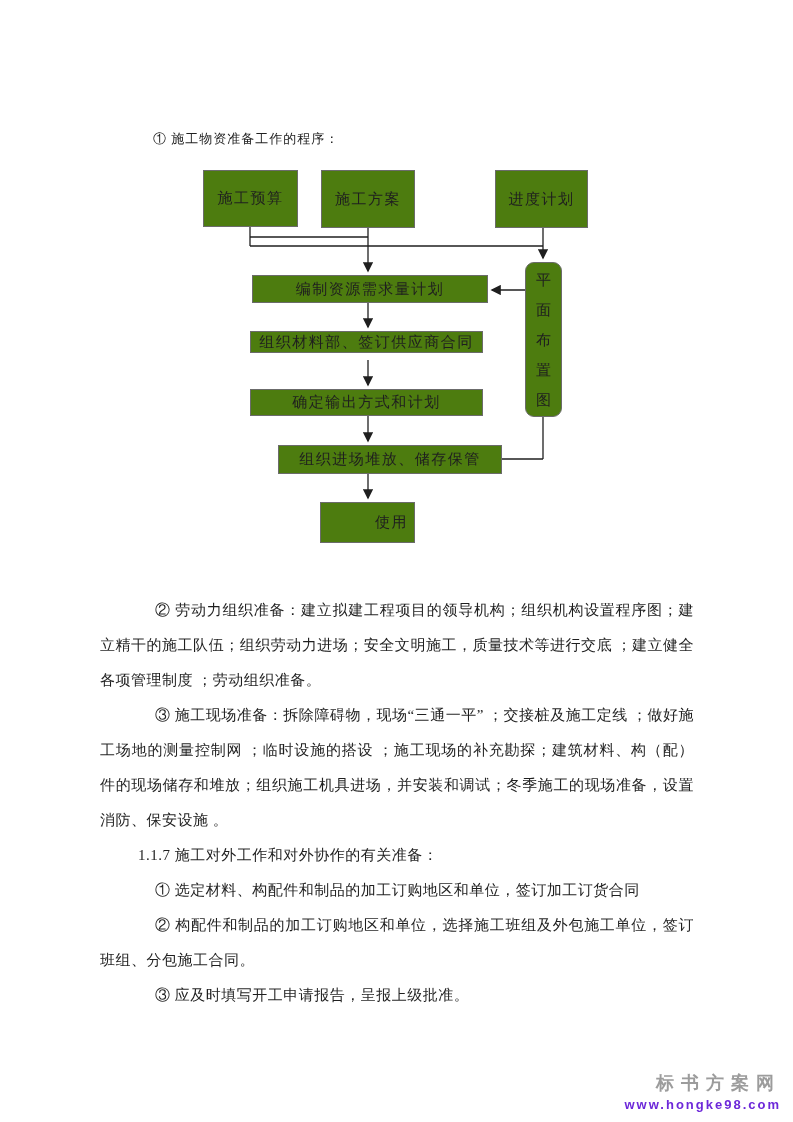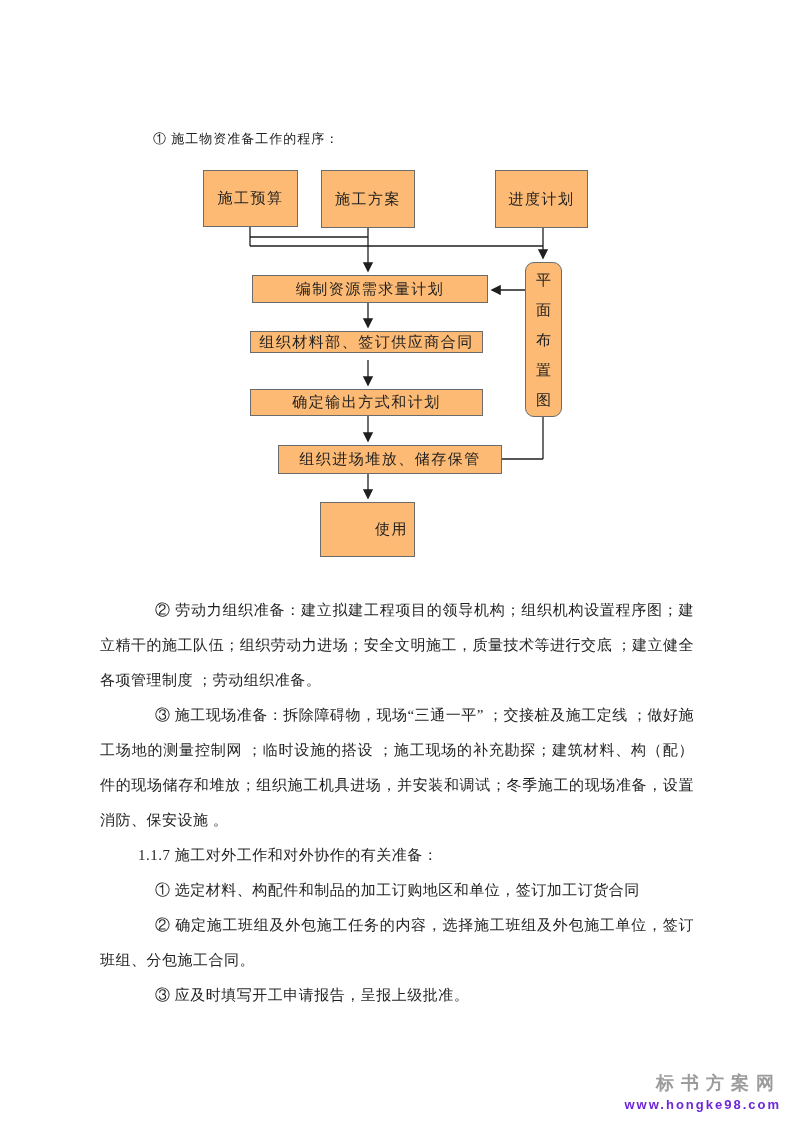--- a/index.html
+++ b/index.html
@@ -1,21 +1,21 @@
 <!DOCTYPE html>
 <html><head>
 <meta charset="utf-8">
 <style>
   html,body{margin:0;padding:0;background:#ffffff;}
   .page{position:relative;width:793px;height:1122px;background:#ffffff;overflow:hidden;
         color:#1f1f1f;font-family:"Liberation Serif","DejaVu Serif",serif;}
   .heading{position:absolute;left:153px;top:130px;font-size:13px;letter-spacing:1px;white-space:nowrap;}
   .chart{position:absolute;left:0;top:0;width:793px;height:580px;}
   .connectors{position:absolute;left:0;top:0;width:793px;height:580px;}
-  .node{position:absolute;background:#fdba74;border:1.5px solid #6b6b6b;box-sizing:border-box;
+  .node{position:absolute;background:#4d7c0f;border:1.5px solid #6b6b6b;box-sizing:border-box;
         display:flex;align-items:center;justify-content:center;font-size:15px;letter-spacing:1.5px;
         text-align:center;}
   .vtext{width:16px;margin:0 auto;word-break:break-all;line-height:30px;text-align:center;letter-spacing:0;}
   .textblock{position:absolute;left:100px;top:593px;width:594px;font-size:15px;line-height:35px;
              letter-spacing:0.5px;text-align:justify;}
   .textblock p{margin:0;padding:0;}
   .indent-lg{text-indent:55px;}
   .indent-sm{text-indent:38px;}
   .watermark{position:absolute;right:12px;bottom:8px;text-align:right;
              font-family:"Liberation Sans","DejaVu Sans",sans-serif;color:#9c9c9c;}
@@ -67,35 +67,35 @@
     </div>
     <div class="node" style="left:250px;top:331px;width:233px;height:22px;">
       <span>组织材料部、签订供应商合同</span>
     </div>
     <div class="node" style="left:250px;top:389px;width:233px;height:27px;">
       <span>确定输出方式和计划</span>
     </div>
     <div class="node" style="left:250px;top:445px;width:224px;height:29px;margin-left:28px;">
       <span>组织进场堆放、储存保管</span>
     </div>
-    <div class="node" style="left:320px;top:502px;width:95px;height:55px;padding-left:48px;">
+    <div class="node" style="left:320px;top:502px;width:95px;height:41px;padding-left:48px;">
       <span>使用</span>
     </div>
     <div class="node" style="left:525px;top:262px;width:37px;height:155px;border-radius:9px;">
       <div class="vtext">平面布置图</div>
     </div>
 
   </div>
 
   <div class="textblock">
     <p class="indent-lg">② 劳动力组织准备：建立拟建工程项目的领导机构；组织机构设置程序图；建立精干的施工队伍；组织劳动力进场；安全文明施工，质量技术等进行交底 ；建立健全各项管理制度 ；劳动组织准备。</p>
     <p class="indent-lg">③ 施工现场准备：拆除障碍物，现场“三通一平” ；交接桩及施工定线 ；做好施工场地的测量控制网 ；临时设施的搭设 ；施工现场的补充勘探；建筑材料、构（配）件的现场储存和堆放；组织施工机具进场，并安装和调试；冬季施工的现场准备，设置消防、保安设施 。</p>
     <p class="indent-sm">1.1.7 施工对外工作和对外协作的有关准备：</p>
     <p class="indent-lg">① 选定材料、构配件和制品的加工订购地区和单位，签订加工订货合同</p>
-    <p class="indent-lg">② 确定施工班组及外包施工任务的内容，选择施工班组及外包施工单位，签订班组、分包施工合同。</p>
+    <p class="indent-lg">② 构配件和制品的加工订购地区和单位，选择施工班组及外包施工单位，签订班组、分包施工合同。</p>
     <p class="indent-lg">③ 应及时填写开工申请报告，呈报上级批准。</p>
   </div>
 
   <div class="watermark">
     <div class="wm-title">标书方案网</div>
     <div class="wm-url">www.hongke98.com</div>
   </div>
 
 </div>
 

